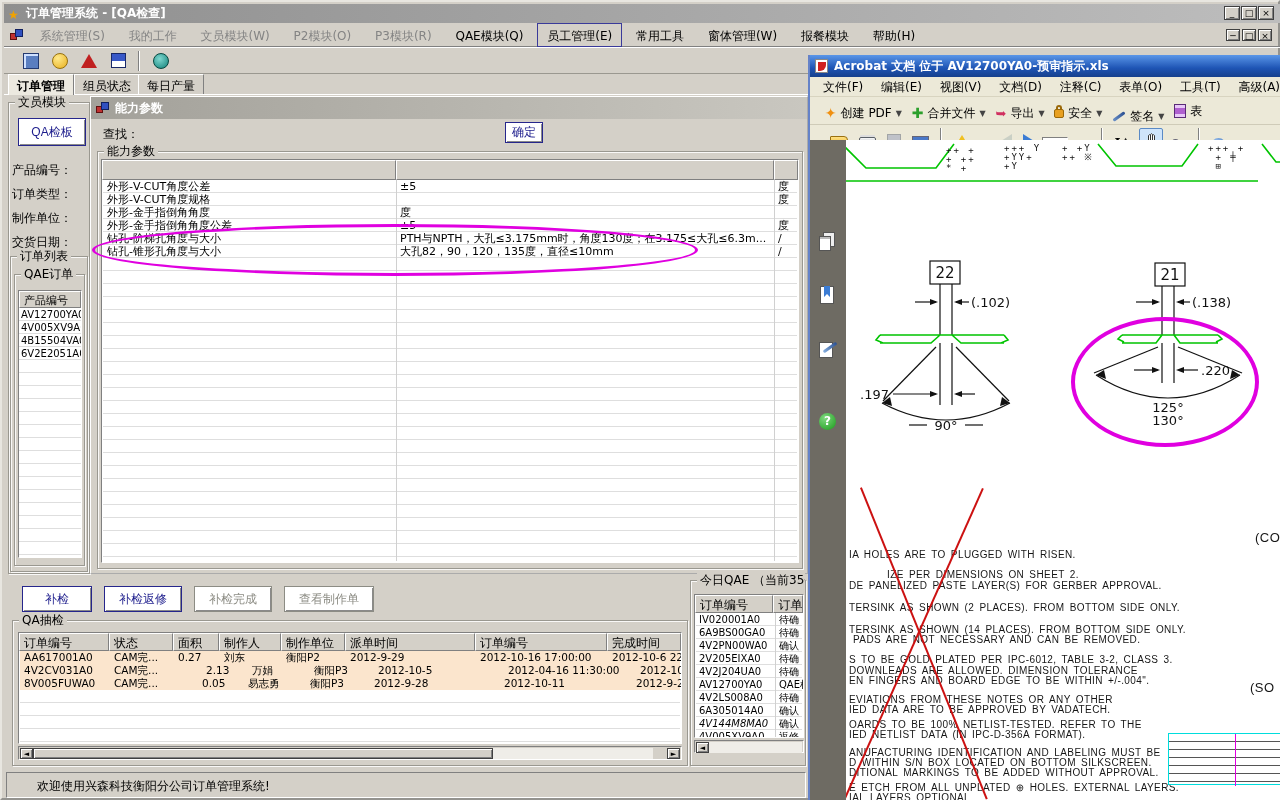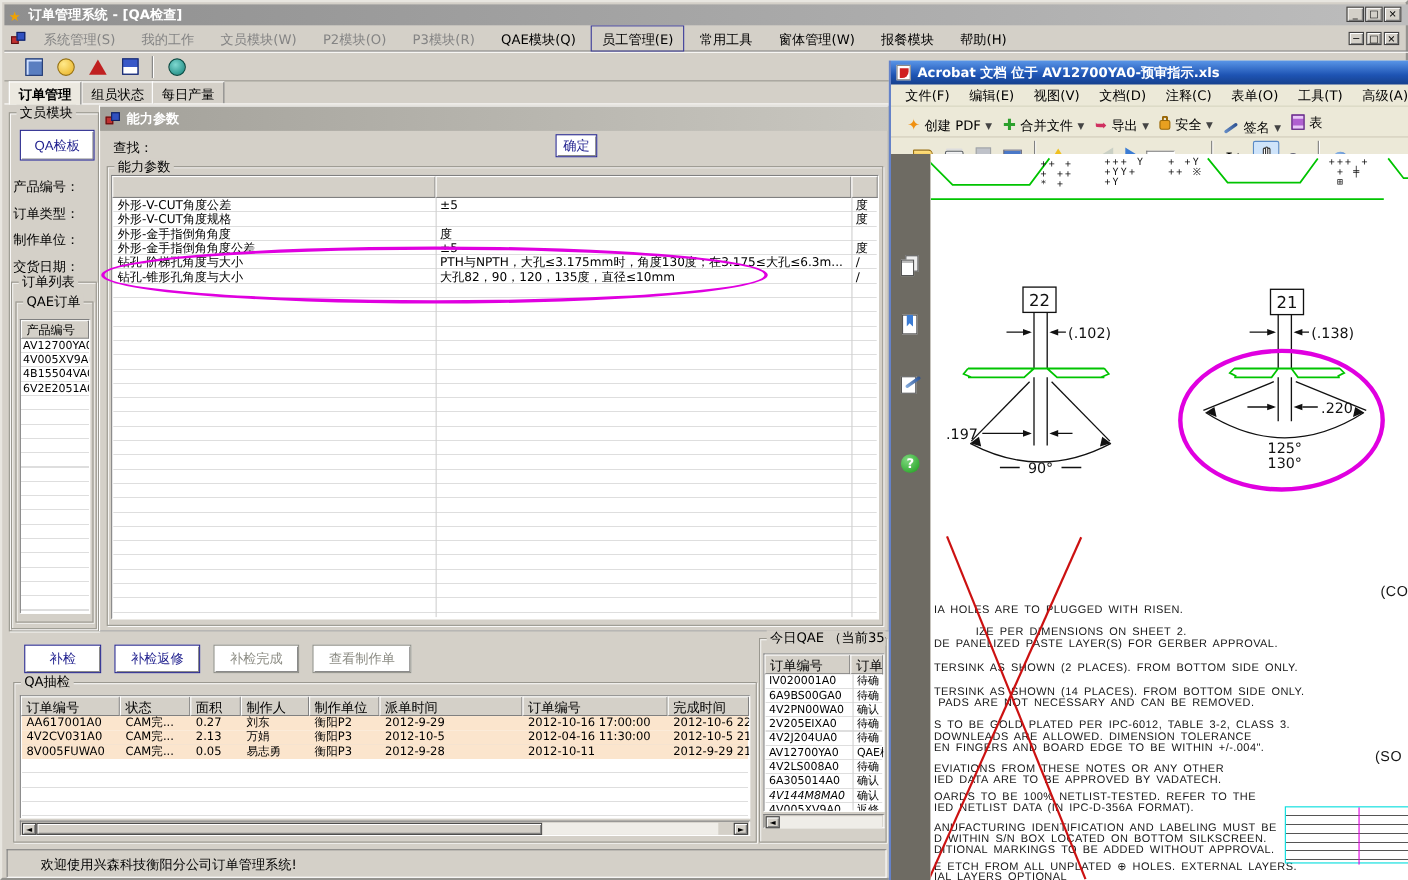--- a/index.html
+++ b/index.html
@@ -238,31 +238,31 @@
             <span style="width:46px;">0.27</span>
             <span style="width:62px;">刘东</span>
             <span style="width:64px;">衡阳P2</span>
             <span style="width:130px;">2012-9-29</span>
             <span style="width:132px;">2012-10-16 17:00:00</span>
             <span style="width:74px;">2012-10-6 22:27</span>
         </div>
         <div class="trow qa-row" style="font-size:10.5px;">
           <span style="width:90px;">4V2CV031A0</span>
             <span style="width:64px;">CAM完...</span>
-            <span style="width:46px;">2.13</span>
+            <span style="width:46px;margin-left:28px;">2.13</span>
             <span style="width:62px;">万娟</span>
             <span style="width:64px;">衡阳P3</span>
             <span style="width:130px;">2012-10-5</span>
             <span style="width:132px;">2012-04-16 11:30:00</span>
             <span style="width:74px;">2012-10-5 21:07</span>
         </div>
         <div class="trow qa-row" style="font-size:10.5px;">
           <span style="width:90px;">8V005FUWA0</span>
             <span style="width:64px;">CAM完...</span>
-            <span style="width:46px;">0.05</span>
+            <span style="width:46px;margin-left:24px;">0.05</span>
             <span style="width:62px;">易志勇</span>
             <span style="width:64px;">衡阳P3</span>
             <span style="width:130px;">2012-9-28</span>
             <span style="width:132px;">2012-10-11</span>
             <span style="width:74px;">2012-9-29 21:52</span>
         </div>
       </div>
     </div>
     <div class="abs scrollbar" style="left:16px;top:744px;width:664px;height:14px;">
       <div class="sb-arrow raised" style="left:1px;">◄</div>

